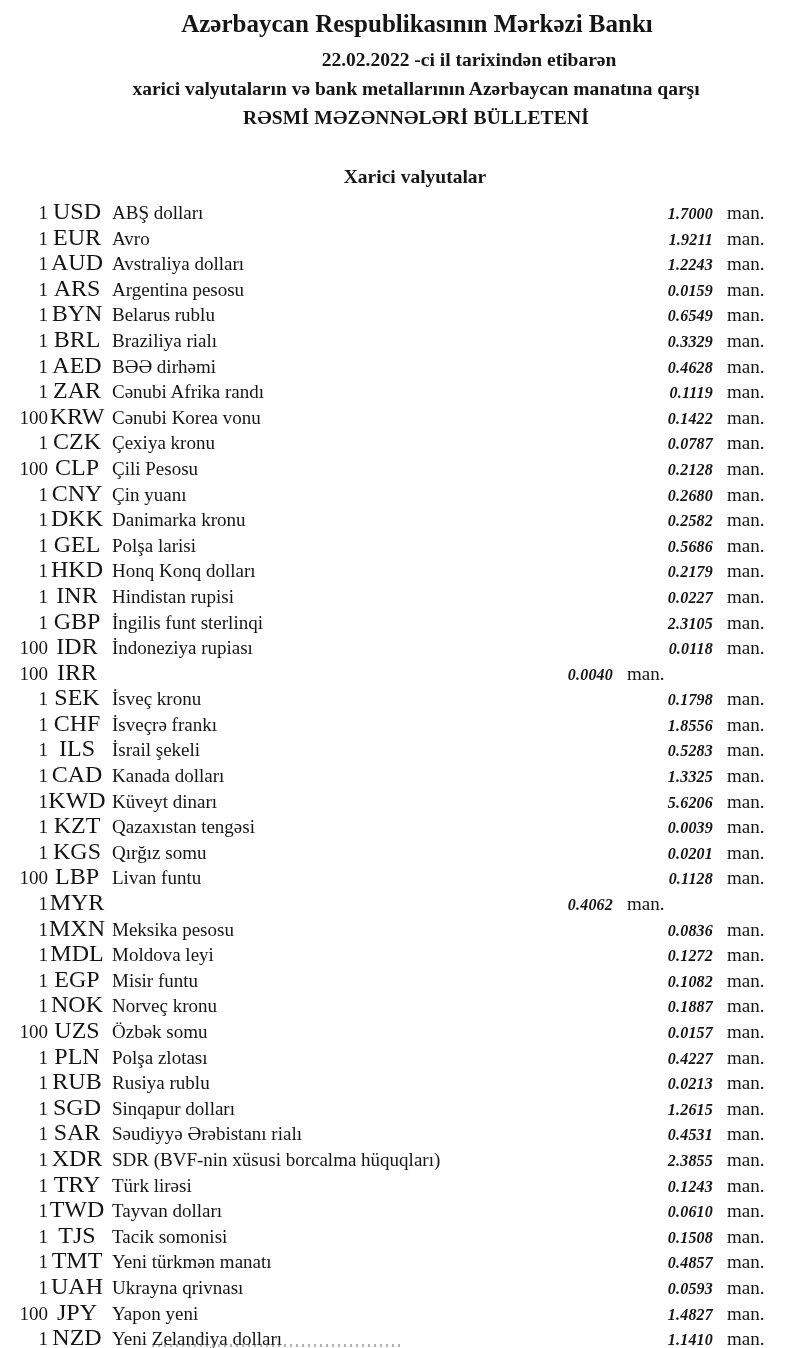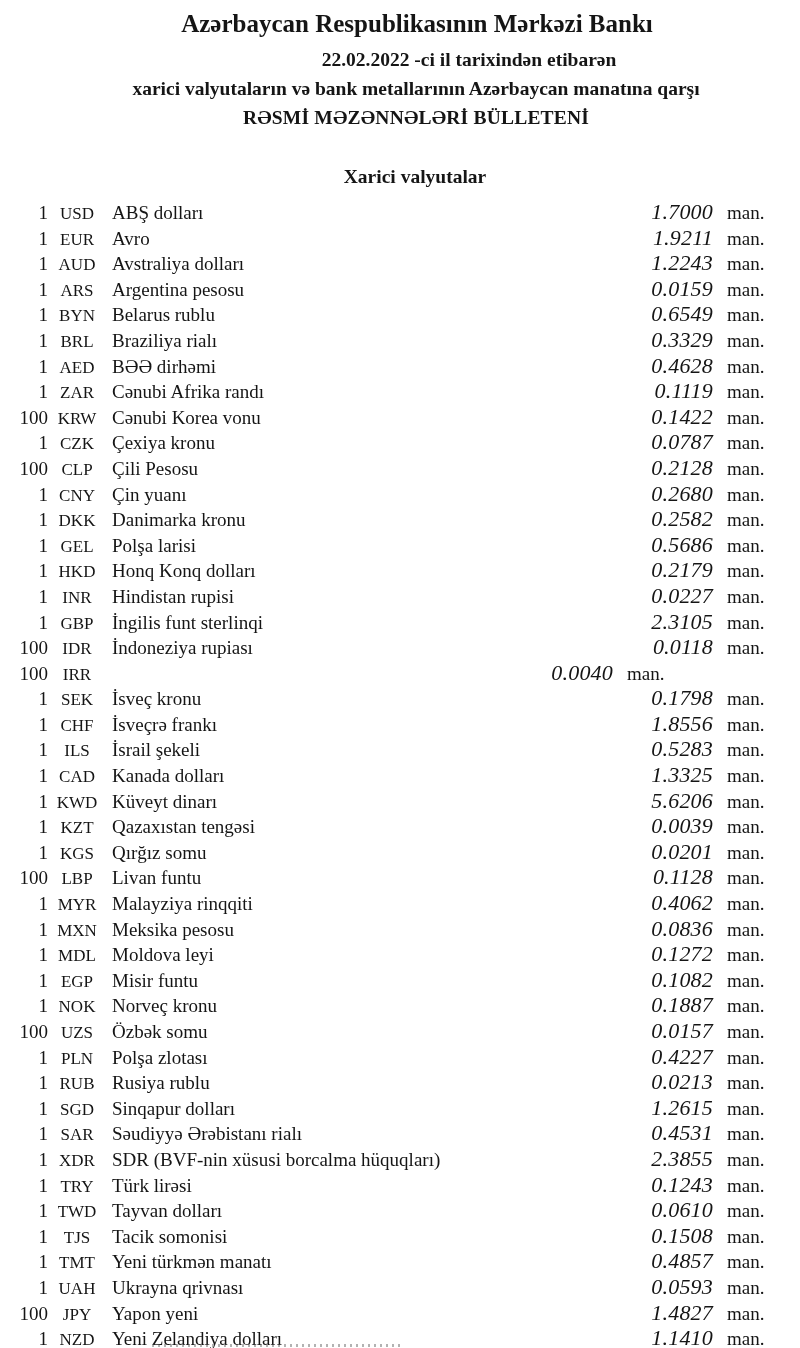--- a/index.html
+++ b/index.html
@@ -23,23 +23,23 @@
   
   .rates { margin-top:5px; padding-right:31px; }
   .row {
     display:grid;
     grid-template-columns:48px 58px 1fr 100px 56px;
     align-items:baseline;
     height:25.6px;
   }
   .cell { font-size:19px; line-height:25.6px; white-space:nowrap; }
   .qty  { text-align:right; }
-  .code { text-align:center; font-size:17px; }
+  .code { text-align:center; font-size:24px; }
   .name { padding-left:6px; }
-  .rate { text-align:right; font-weight:normal; font-style:italic; font-size:22px; letter-spacing:0.2px; }
+  .rate { text-align:right; font-weight:bold; font-style:italic; font-size:16px; letter-spacing:0.2px; }
   .unit { padding-left:14px;margin-top:8px; }
 
   
   .cutoff-artifact {
     position:absolute; left:152px; top:1344px; width:252px; height:3px;
     background:repeating-linear-gradient(90deg,#555 0 2px,transparent 2px 6px);
     opacity:0.45;
   }
 </style>
 </head>
@@ -241,21 +241,20 @@
       <div class="row">
     <span class="cell qty">100</span>
     <span class="cell code">LBP</span>
     <span class="cell name">Livan funtu</span>
     <span class="cell rate">0.1128</span>
     <span class="cell unit">man.</span>
   </div>
       <div class="row">
     <span class="cell qty">1</span>
     <span class="cell code">MYR</span>
-    <span class="cell name">Malayziya rinqqiti</span>
     <span class="cell rate">0.4062</span>
     <span class="cell unit">man.</span>
   </div>
       <div class="row">
     <span class="cell qty">1</span>
     <span class="cell code">MXN</span>
     <span class="cell name">Meksika pesosu</span>
     <span class="cell rate">0.0836</span>
     <span class="cell unit">man.</span>
   </div>

